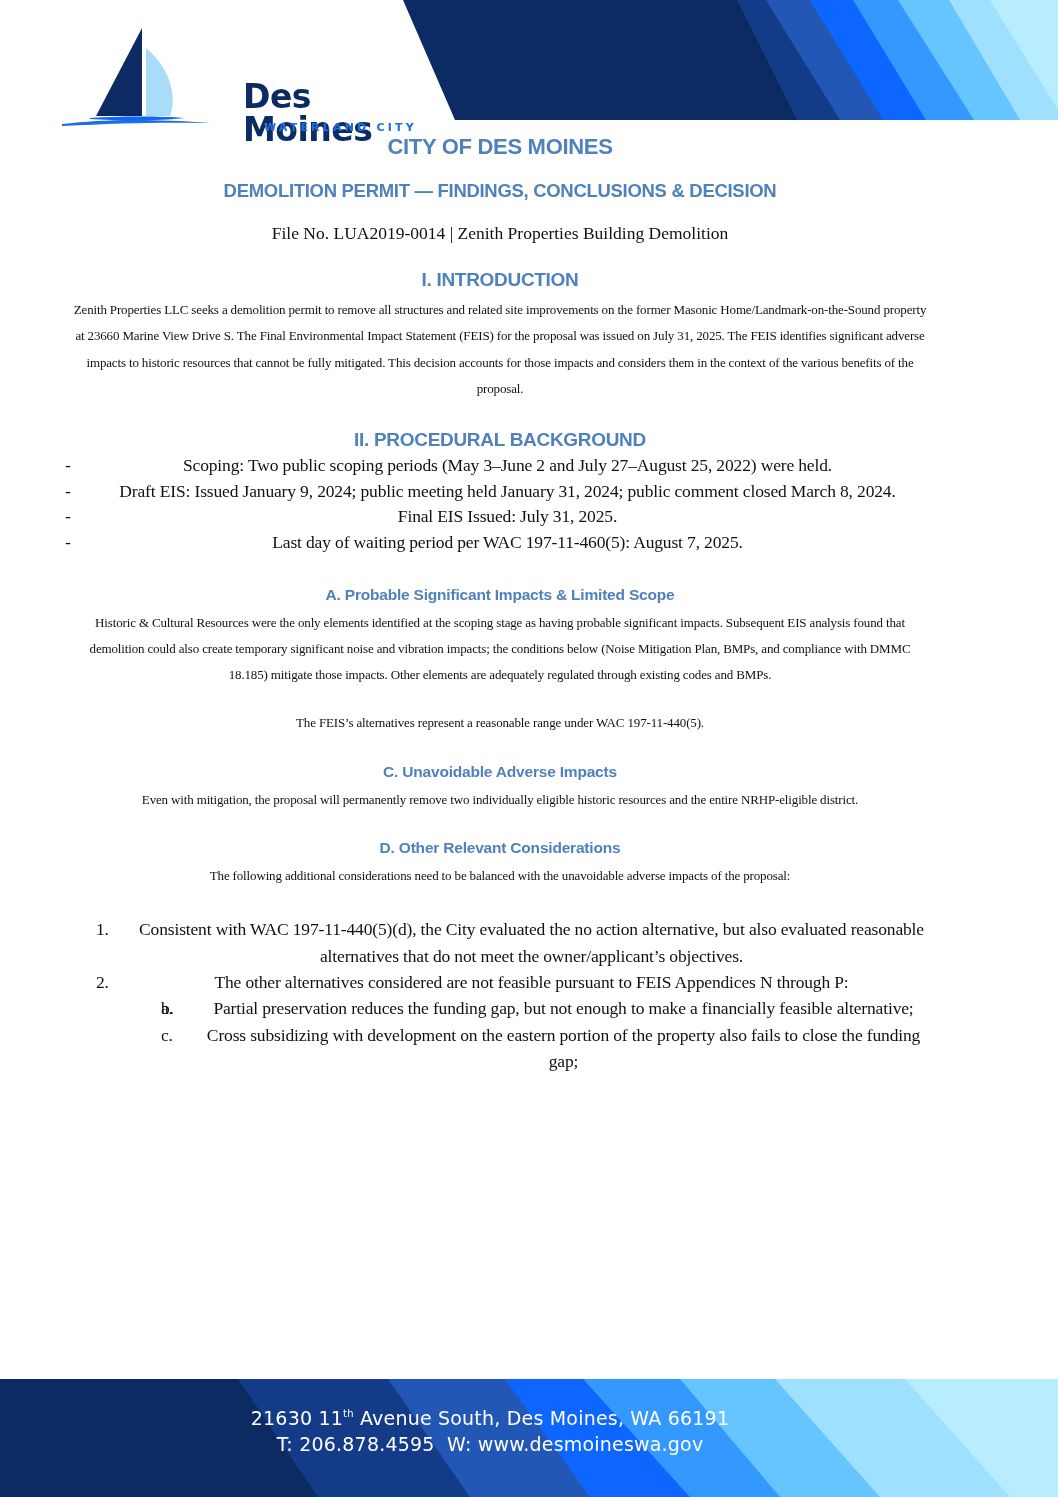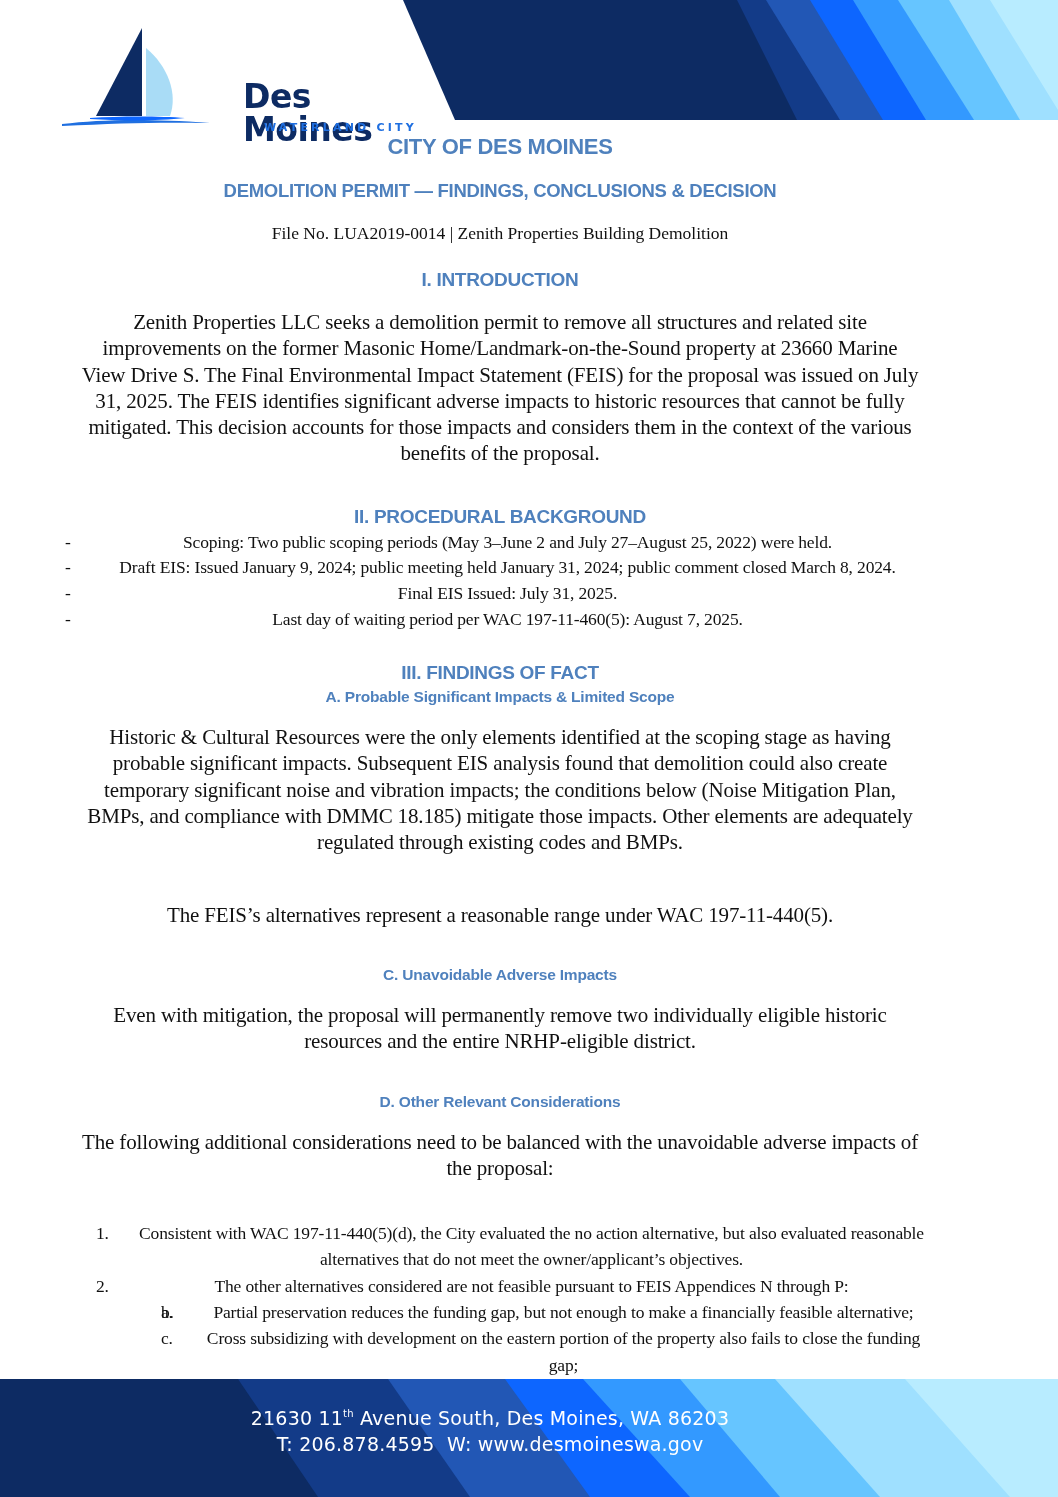--- a/index.html
+++ b/index.html
@@ -8,21 +8,21 @@
   .header-band svg, .footer-band svg { display: block; }
   .logo { position: absolute; left: 60px; top: 26px; width: 360px; height: 104px; }
   .logo-title { position: absolute; left: 183px; top: 54px; font-family: "DejaVu Sans", sans-serif; font-weight: bold; font-size: 33px; color: #0d2b63; letter-spacing: -0.5px; line-height: 1; }
   .logo-sub { position: absolute; left: 204px; top: 96px; font-family: "DejaVu Sans", sans-serif; font-weight: bold; font-size: 11px; color: #1f6fe0; letter-spacing: 3.2px; line-height: 1; }
   .content { position: absolute; left: 65px; top: 130px; width: 870px; text-align: center; }
   .h-city { font-family: "Liberation Sans", sans-serif; font-weight: bold; color: #4f81bd; font-size: 22px; margin: 0; line-height: 34px; letter-spacing: -0.3px; }
   .h-sub { font-family: "Liberation Sans", sans-serif; font-weight: bold; color: #4f81bd; font-size: 18.5px; margin: 12px; line-height: 30px; letter-spacing: -0.3px; }
   .file-line { font-size: 17.5px; line-height: 30px; margin: 0; }
   .h-sec { font-family: "Liberation Sans", sans-serif; font-weight: bold; color: #4f81bd; font-size: 19px; margin: 0; line-height: 26px; letter-spacing: -0.3px; }
   .h-subsec { font-family: "Liberation Sans", sans-serif; font-weight: bold; color: #4f81bd; font-size: 15.5px; margin: 0; line-height: 22px; letter-spacing: -0.2px; }
-  p.body { font-size: 21px; line-height: 26.3px; margin: 16px; letter-spacing: -0.15px; }
+  p.body { font-size: 13px; line-height: 26.3px; margin: 4px; letter-spacing: -0.15px; }
   ul.dash { list-style: none; margin: 0; padding: 0; }
   ul.dash li { font-size: 17.5px; line-height: 25.6px; padding-left: 15px; position: relative; letter-spacing: -0.15px; }
   ul.dash li .dash-mark { position: absolute; left: 0; top: 0; }
   ol.num { list-style: none; margin: 0; padding: 0; }
   ol.num > li { font-size: 17.5px; line-height: 26.3px; position: relative; padding-left: 63px; letter-spacing: -0.15px; }
   ol.num > li > .marker { position: absolute; left: 31px; top: 0; }
   ol.alpha { list-style: none; margin: 0; padding: 0; }
   ol.alpha > li { position: relative; padding-left: 64px; margin-left: -63px; padding-left: 127px; }
   ol.alpha > li > .marker { position: absolute; left: 96px; top: 0; }
   .footer-band { position: absolute; left: 0; top: 1379px; width: 1058px; height: 118px; }
@@ -68,21 +68,20 @@
   <div style="height:21px"></div>
   <h3 class="h-sec">II. PROCEDURAL BACKGROUND</h3>
   <ul class="dash">
     <li><span class="dash-mark">-</span><span>Scoping: Two public scoping periods (May 3–June 2 and July 27–August 25, 2022) were held.</span></li>
     <li><span class="dash-mark">-</span><span>Draft EIS: Issued January 9, 2024; public meeting held January 31, 2024; public comment closed March 8, 2024.</span></li>
     <li><span class="dash-mark">-</span><span>Final EIS Issued: July 31, 2025.</span></li>
     <li><span class="dash-mark">-</span><span>Last day of waiting period per WAC 197-11-460(5): August 7, 2025.</span></li>
   </ul>
 
   <div style="height:28px"></div>
-  <h3 class="h-sec">III. FINDINGS OF FACT</h3>
   <h4 class="h-subsec">A. Probable Significant Impacts &amp; Limited Scope</h4>
   <p class="body">Historic &amp; Cultural Resources were the only elements identified at the scoping stage as having probable significant impacts. Subsequent EIS analysis found that demolition could also create temporary significant noise and vibration impacts; the conditions below (Noise Mitigation Plan, BMPs, and compliance with DMMC 18.185) mitigate those impacts. Other elements are adequately regulated through existing codes and BMPs.</p>
 
   <div style="height:14px"></div>
   <p class="body">The FEIS’s alternatives represent a reasonable range under WAC 197-11-440(5).</p>
 
   <div style="height:20px"></div>
   <h4 class="h-subsec">C. Unavoidable Adverse Impacts</h4>
   <p class="body">Even with mitigation, the proposal will permanently remove two individually eligible historic resources and the entire NRHP-eligible district.</p>
 
@@ -122,15 +121,15 @@
     <polygon points="238,0 1058,0 1058,118 318,118" fill="#133b88"></polygon>
     <polygon points="388,0 1058,0 1058,118 470,118" fill="#2257b5"></polygon>
     <polygon points="505,0 1058,0 1058,118 590,118" fill="#0d66ff"></polygon>
     <polygon points="583,0 1058,0 1058,118 690,118" fill="#3399ff"></polygon>
     <polygon points="680,0 1058,0 1058,118 780,118" fill="#66c5ff"></polygon>
     <polygon points="775,0 1058,0 1058,118 880,118" fill="#9fe0ff"></polygon>
     <polygon points="905,0 1058,0 1058,118 1010,118" fill="#b8ecff"></polygon>
   </svg>
 </div>
 <div class="footer-text">
-  <div><span>21630 11</span><sup>th</sup><span> Avenue South, Des Moines, WA 86203</span></div>
+  <div><span>21630 11</span><sup>th</sup><span> Avenue South, Des Moines, WA 66191</span></div>
   <div style="white-space:pre;">T: 206.878.4595  W: www.desmoineswa.gov</div>
 </div>
 
 </body></html>

